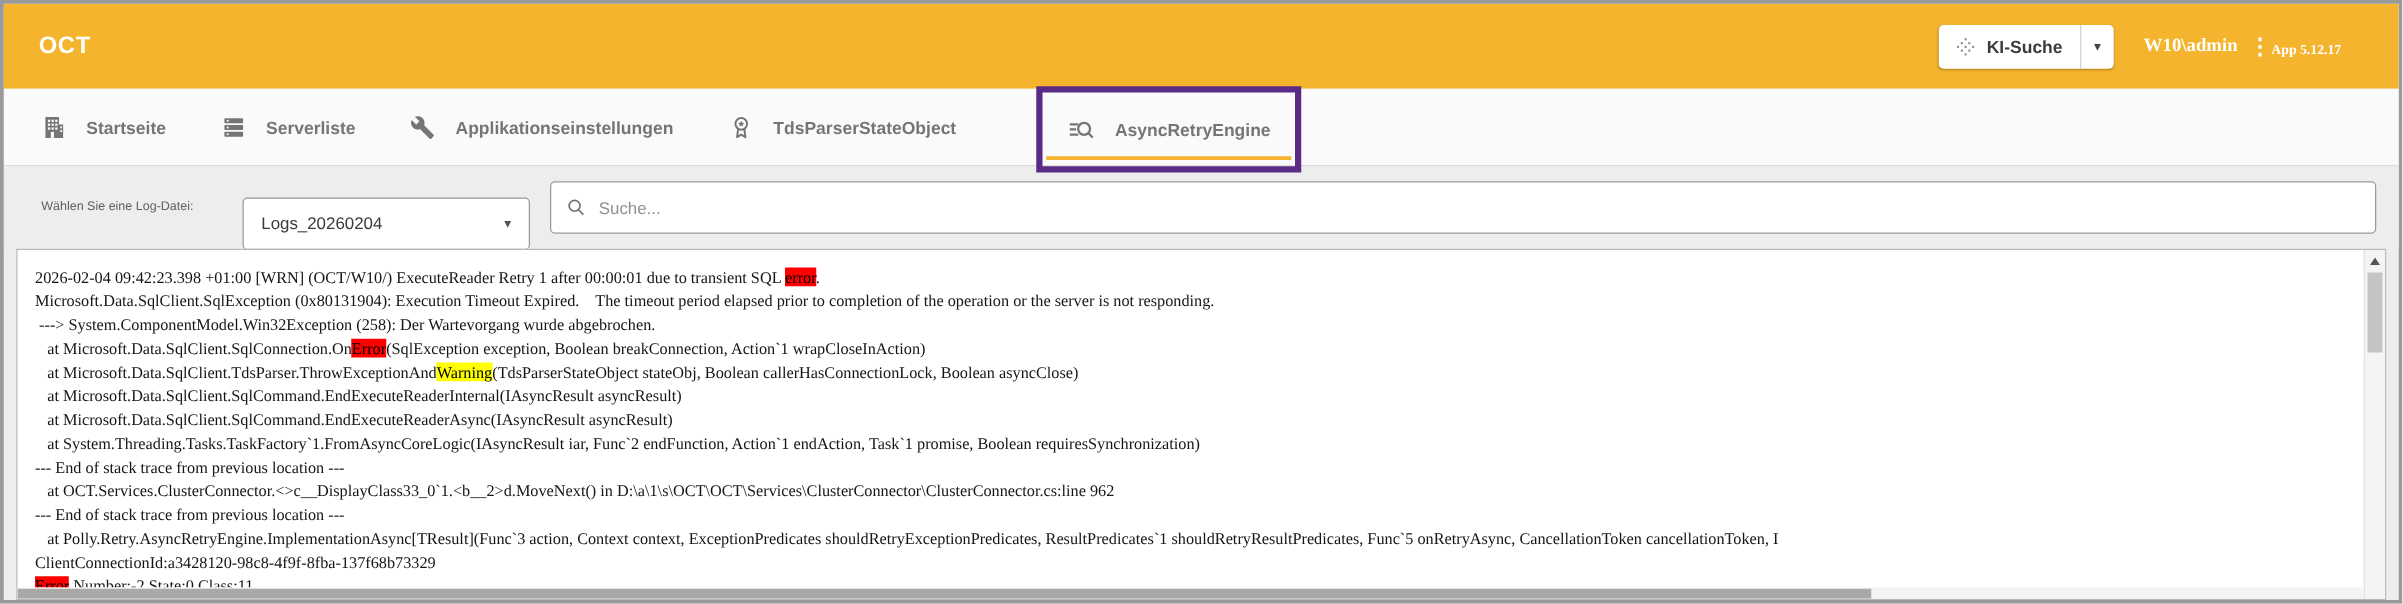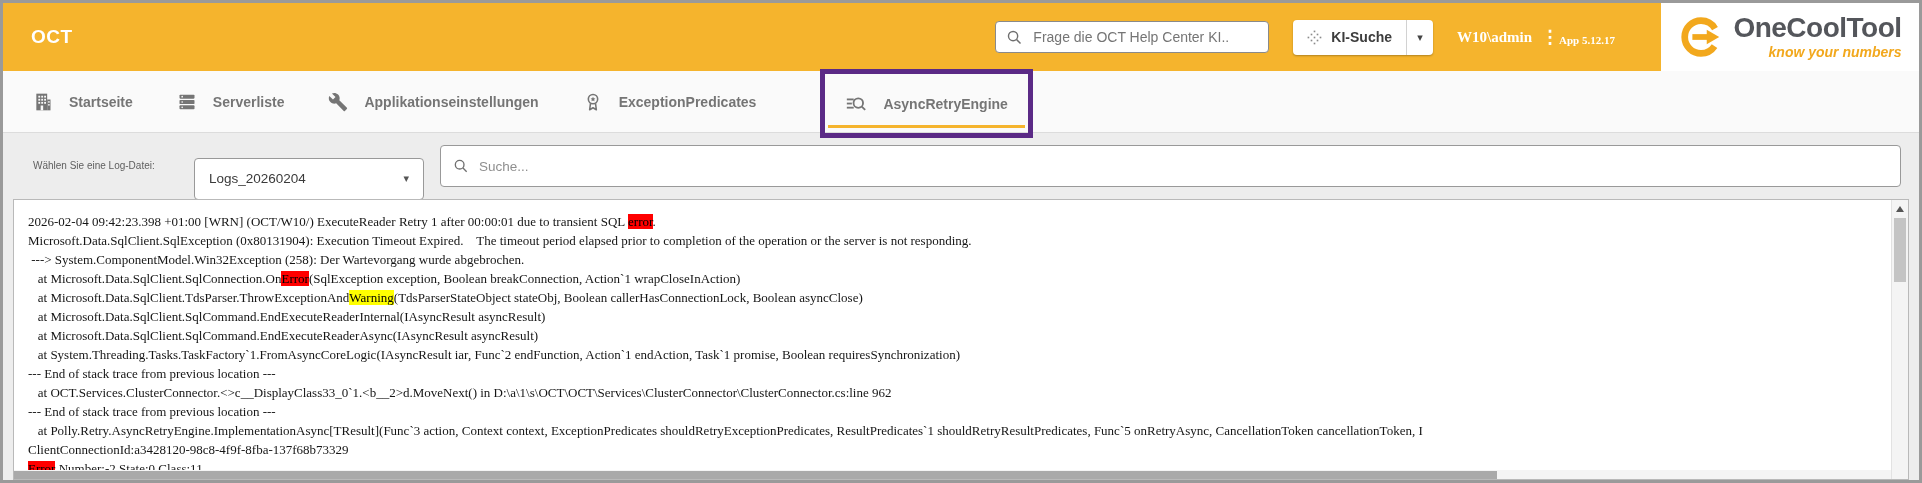--- a/index.html
+++ b/index.html
@@ -78,31 +78,20 @@
 </head>
 <body>
 
 <div class="window">
 
   <div class="header">
     <div class="header-main">
       <div class="app-title">OCT</div>
 
       <div class="header-controls">
-        <div class="help-search">
-          <span style="display:flex;">
-            <svg width="17" height="17" viewBox="0 0 24 24">
-                <g fill="none" stroke="#6f6f6f" stroke-width="2">
-                  <circle cx="10" cy="10" r="6.5"></circle>
-                  <line x1="15" y1="15" x2="20.5" y2="20.5"></line>
-                </g>
-              </svg>
-          </span>
-          <input type="text" placeholder="Frage die OCT Help Center KI.." style="">
-        </div>
 
         <div class="ki-button">
           <div class="ki-main">
             <span style="display:flex;">
               <svg width="15" height="15" viewBox="0 0 20 20">
                   <g fill="#8a8a8a">
                 <rect x="8.9" y="0.8" width="2.2" height="2.2"></rect>
                     <rect x="4.9" y="4.9" width="2.2" height="2.2"></rect>
                 <rect x="12.9" y="4.9" width="2.2" height="2.2"></rect>
                     <rect x="0.8" y="8.9" width="2.2" height="2.2"></rect>
@@ -124,33 +113,20 @@
         <div class="user-block">
           <div class="user-row">
             <span>W10\admin</span>
             <span class="kebab">⋮</span>
           </div>
           <div class="app-version">App 5.12.17</div>
         </div>
       </div>
     </div>
 
-    <div class="logo-panel">
-      <span style="display:flex;">
-        <svg width="46" height="46" viewBox="0 0 48 48">
-          <circle cx="24" cy="24" r="17" fill="none" stroke="#f2a81d" stroke-width="7" stroke-dasharray="87 20" stroke-dashoffset="97"></circle>
-          <line x1="15" y1="24" x2="31" y2="24" stroke="#f2a81d" stroke-width="6"></line>
-          <polygon points="30,16.5 43,24 30,31.5" fill="#f2a81d"></polygon>
-        </svg>
-      </span>
-      <span class="logo-text-col">
-        <span class="logo-text">OneCoolTool</span>
-        <span class="logo-tagline">know your numbers</span>
-      </span>
-    </div>
   </div>
 
   <div class="tabbar">
     <div class="tab">
       <span style="display:flex;">
         <svg width="20" height="20" viewBox="0 0 24 24">
             <path fill="#757575" d="M4 2h13v20H4z"></path>
           <g fill="#fafafa">
               <rect x="6.4" y="4.5" width="2.2" height="2.2"></rect>
               <rect x="9.9" y="4.5" width="2.2" height="2.2"></rect>
@@ -201,21 +177,21 @@
     </div>
 
     <div class="tab">
       <span style="display:flex;">
         <svg width="20" height="20" viewBox="0 0 24 24">
             <circle cx="12" cy="8.5" r="5.6" fill="none" stroke="#757575" stroke-width="1.9"></circle>
           <path d="M12 5.6l.9 1.8 2 .3-1.45 1.4.35 2-1.8-.95-1.8.95.35-2-1.45-1.4 2-.3z" fill="#757575"></path>
           <path d="M9 13.6 L8 21.3 L12 18.9 L16 21.3 L15 13.6" fill="none" stroke="#757575" stroke-width="1.9" stroke-linejoin="round"></path>
           </svg>
       </span>
-      <span>ExceptionPredicates</span>
+      <span>TdsParserStateObject</span>
     </div>
 
     <div class="annotation-box">
       <div class="tab">
         <span style="display:flex;">
           <svg width="22" height="22" viewBox="0 0 24 24">
               <g stroke="#757575" stroke-width="2" fill="none">
             <line x1="2" y1="7" x2="9.5" y2="7"></line>
                 <line x1="2" y1="11.5" x2="7.5" y2="11.5"></line>
                 <line x1="2" y1="16" x2="9.5" y2="16"></line>

